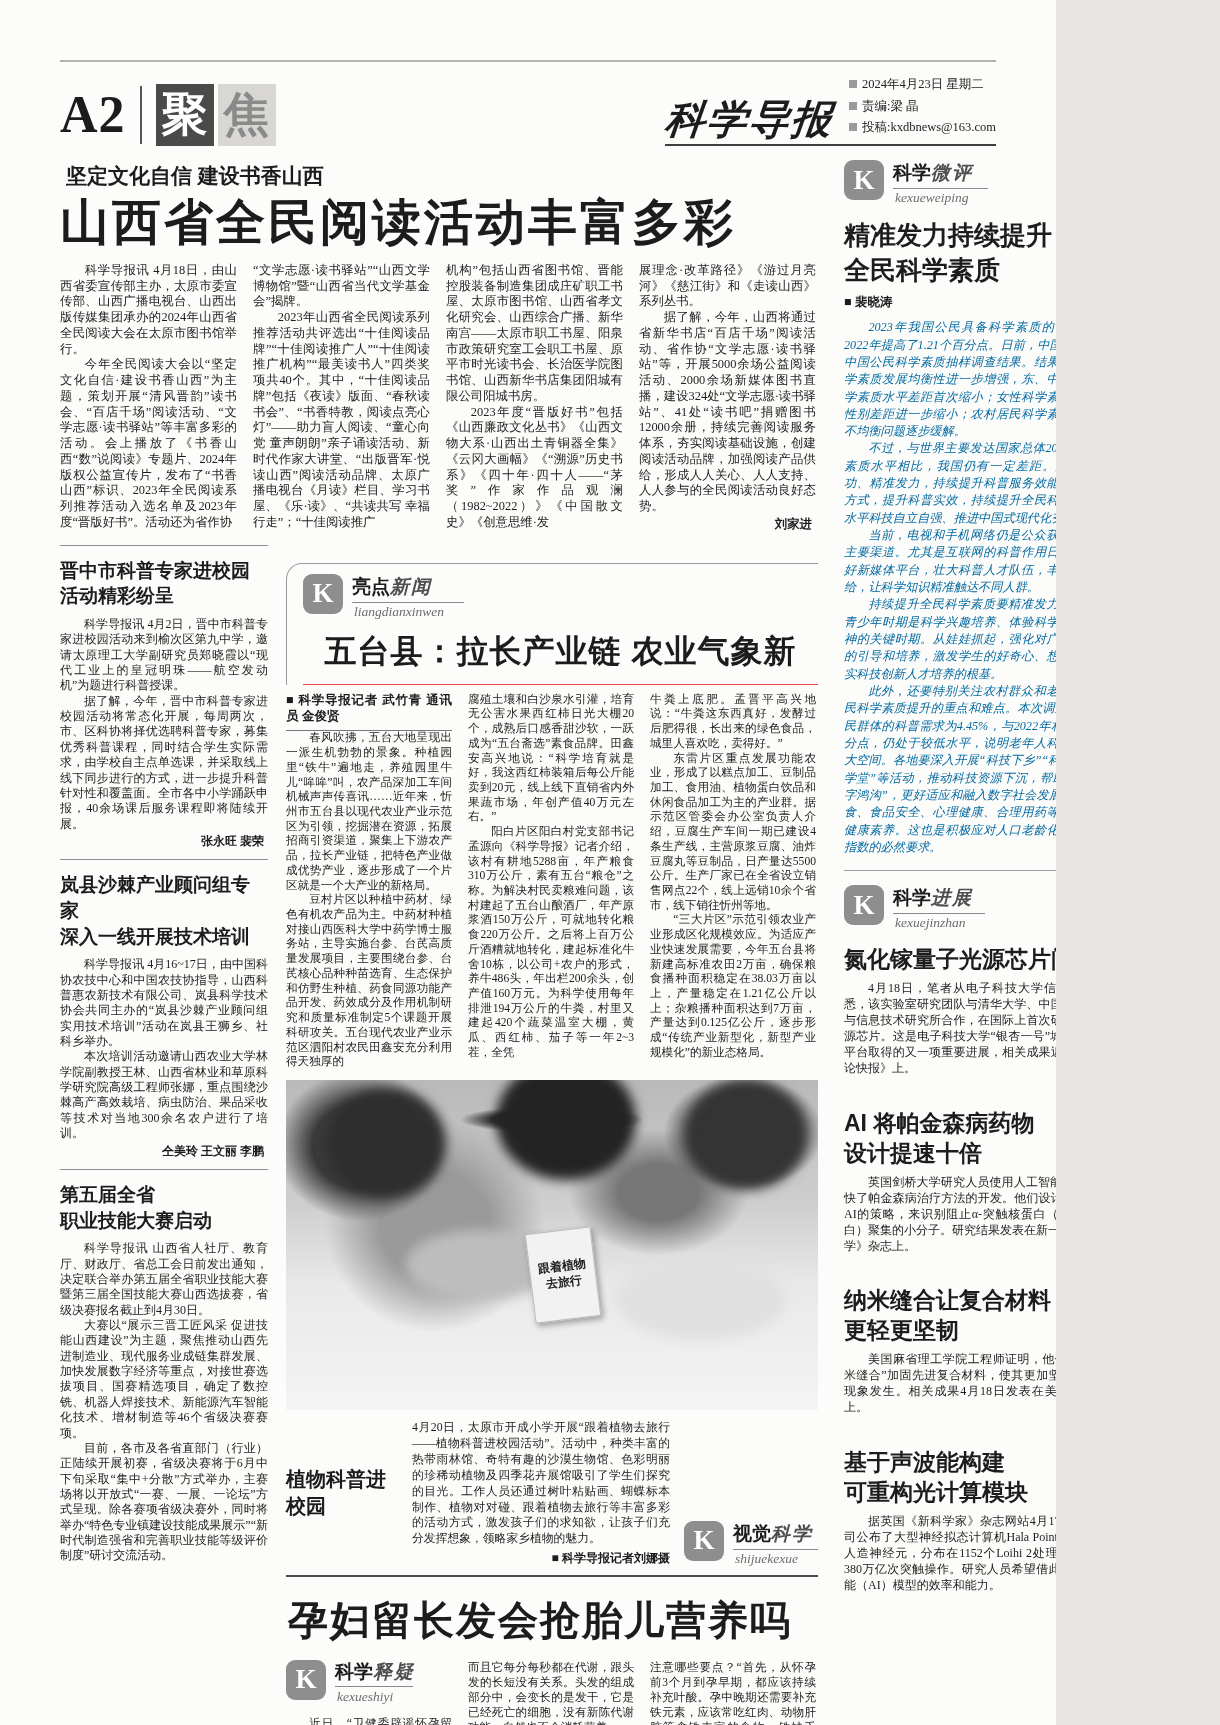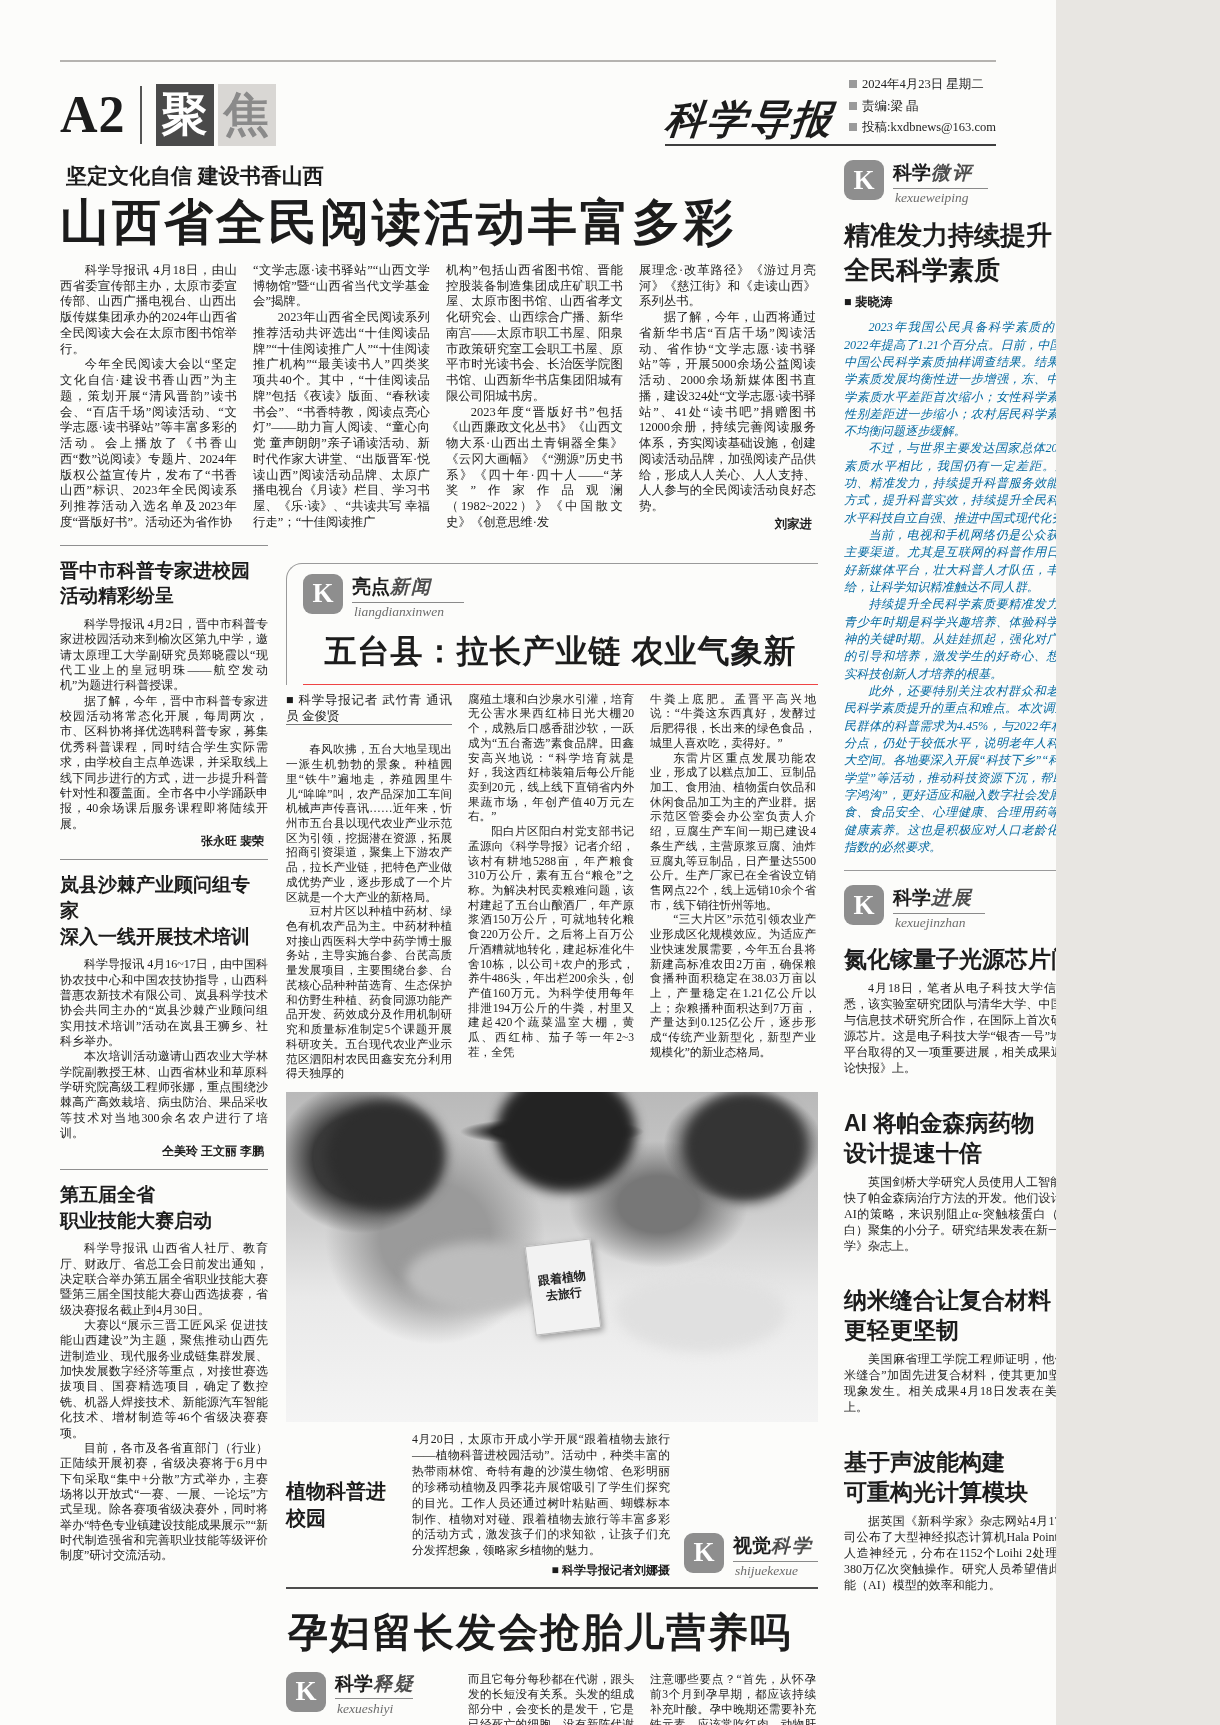--- a/index.html
+++ b/index.html
@@ -42,21 +42,21 @@
   .badge{display:flex;align-items:flex-start;gap:9px;}
   .badge-k{width:40px;height:40px;border-radius:9px;background:#8e8e8e;color:#fff;display:flex;align-items:center;justify-content:center;font-family:"Liberation Serif",serif;font-weight:bold;font-size:27px;flex:none;}
   .badge-bold{font-family:"Liberation Sans",sans-serif;font-weight:bold;font-size:19px;}
   .badge-script{font-family:"Liberation Serif",serif;font-style:italic;font-weight:bold;font-size:19px;color:#4f4f4f;letter-spacing:2px;}
   .badge-pinyin{font-family:"Liberation Serif",serif;font-style:italic;font-size:13.5px;color:#6c6c6c;border-top:1.5px solid #8a8a8a;margin-top:2px;padding:1px 20px 0 2px;display:inline-block;}
   
   .spot-frame{border-left:1.5px solid #9a9a9a;border-top:1.5px solid #9a9a9a;border-top-left-radius:16px;padding:10px 0 0 16px;margin-top:18px;}
   .spot-headline{font-family:"Liberation Sans",sans-serif;font-weight:bold;font-size:32px;letter-spacing:1px;text-align:center;margin:10px 0 8px 0;border-bottom:1px solid #ef4444;padding-bottom:10px;}
   .spot-cols{display:flex;gap:16px;margin-top:4px;}
   .spotcol{width:166px;flex:none;font-size:11.6px;line-height:1.27;text-align:justify;}
-  .spot-byline{font-family:"Liberation Sans",sans-serif;font-weight:normal;font-size:12.5px;border-bottom:1px solid #777;margin-bottom:18px;}
+  .spot-byline{font-family:"Liberation Sans",sans-serif;font-weight:bold;font-size:12.5px;border-bottom:1px solid #777;padding-bottom:6px;margin-bottom:0;}
   
   .photo{position:relative;width:532px;height:330px;margin-top:10px;overflow:hidden;filter:grayscale(1);
     background:
       radial-gradient(closest-side at 50% 12%, #2c2c2c 0 60px, rgba(44,44,44,0) 92px),
       radial-gradient(closest-side at 14% 20%, #3a3a3a 0 48px, rgba(58,58,58,0) 85px),
       radial-gradient(closest-side at 86% 16%, #303030 0 44px, rgba(48,48,48,0) 80px),
       radial-gradient(closest-side at 70% 34%, #777 0 40px, rgba(119,119,119,0) 90px),
       radial-gradient(closest-side at 28% 44%, #9a9a9a 0 55px, rgba(154,154,154,0) 110px),
       linear-gradient(to bottom, #b9b9b9 0%, #cfcfcf 38%, #e9e9e9 62%, #f4f4f4 100%);}
   .photo .blob{position:absolute;border-radius:50%;filter:blur(6px);}

